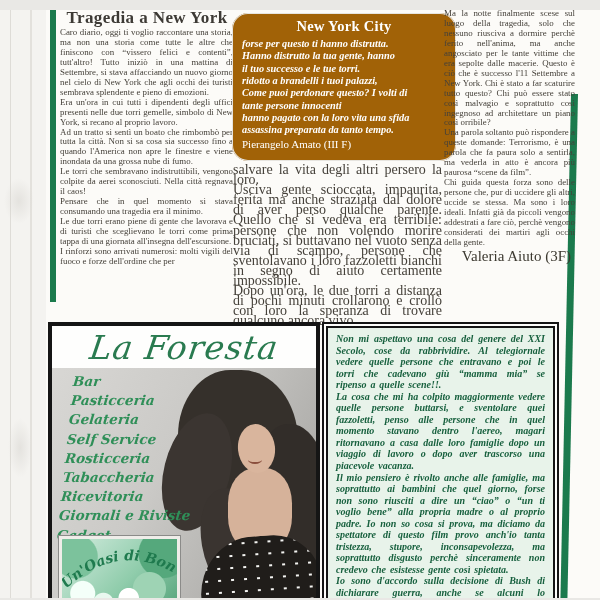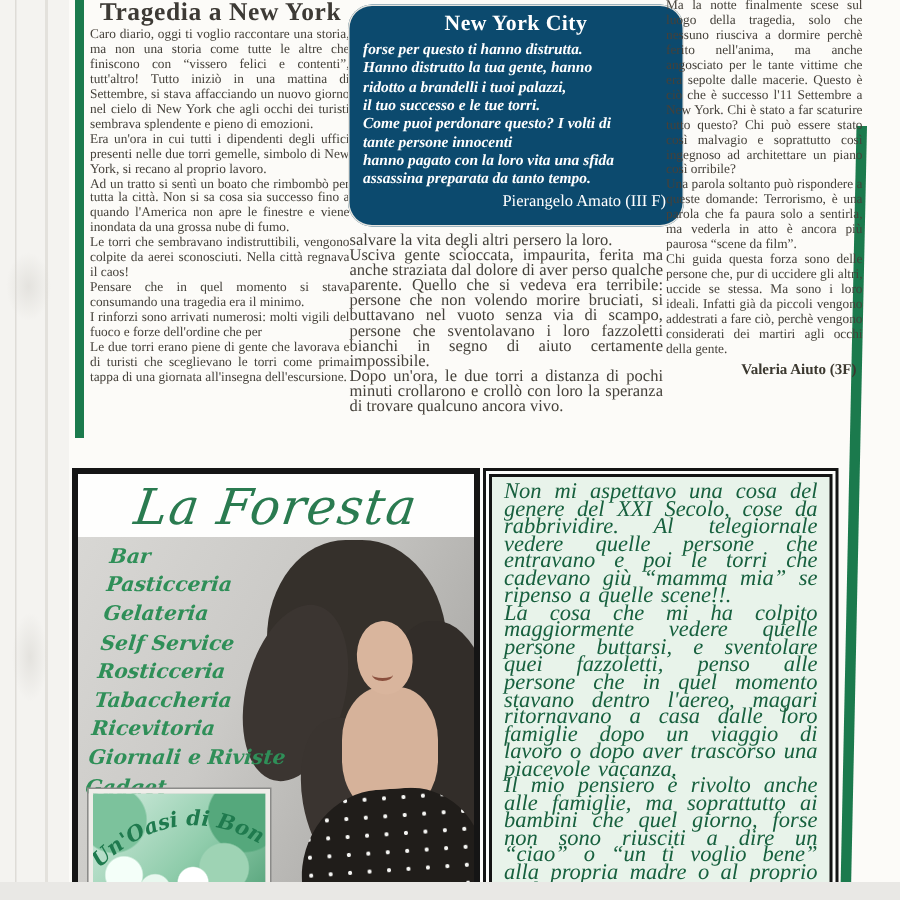--- a/index.html
+++ b/index.html
@@ -1,50 +1,50 @@
 <!DOCTYPE html>
 <html><head>
 <meta charset="utf-8">
 <style>
   * { margin:0; padding:0; box-sizing:border-box; }
   html,body { background:#e9e8e5; }
   #page {
-    position:relative; width:600px; height:588px; margin:0 auto;
+    position:relative; width:600px; height:588px; margin:10px auto;
     background:#fcfbf8; overflow:hidden;
     font-family:"Liberation Serif", serif; color:#45413a;
   }
   .abs { position:absolute; }
 
   
   .scan-left { left:0; top:0; width:46px; height:600px; background:#f4f3f0; }
   .scan-line { top:0; height:600px; background:#dedcd7; }
   .smudge { border-radius:50%; background:radial-gradient(#d7d5d0, transparent 70%); opacity:.55; }
 
   
   .bar { background:#1b7a4d; }
   .bar-left  { left:50px; top:0; width:6px; height:292px; }
   .bar-right { left:571px; top:84px; width:7px; height:520px; transform:rotate(1.2deg); transform-origin:top center; }
 
   
   .title { left:58px; top:-2px; width:178px; text-align:center; font-size:17px; color:#3d3a35; letter-spacing:.4px; white-space:nowrap; }
   .bodycol p { margin:0; text-align:justify; }
   .col-left  { left:60px;  top:18px;  width:173px; font-size:8.9px; line-height:9.95px; }
-  .col-mid   { left:233px; top:155px; width:209px; font-size:11px; line-height:10.1px; }
+  .col-mid   { left:233px; top:155px; width:209px; font-size:14px; line-height:10.1px; }
   .col-right { left:444px; top:-1px;  width:131px; font-size:8.9px; line-height:9.95px; }
-  .col-author { font-weight:bold; text-align:right; font-size:10px; margin-top:4px; padding-right:4px; color:#3b382f; }
+  .col-author { font-weight:normal; text-align:right; font-size:15px; margin-top:4px; padding-right:4px; color:#3b382f; }
 
   
   .poem-box {
     left:232px; top:3px; width:224px; height:148px;
-    background:#0c4a6e; border-radius:16px; color:#ffffff; padding:5px 10px 0 10px;
+    background:#a16207; border-radius:16px; color:#ffffff; padding:5px 10px 0 10px;
     box-shadow:0 0 0 1px #e7e5e0 inset;
   }
   .poem-title { text-align:center; font-weight:bold; font-size:14.5px; margin-bottom:3px; letter-spacing:.3px; }
   .poem-line  { font-style:italic; font-weight:bold; font-size:10.3px; line-height:12.35px; white-space:nowrap; }
-  .poem-author { text-align:right; font-size:11px; margin-top:1px; padding-right:2px;font-family:Liberation Serif, serif; }
+  .poem-author { text-align:left; font-size:11px; margin-top:1px; padding-right:2px;font-family:Liberation Serif, serif; }
 
   
   .ad-box { left:48px; top:312px; width:272px; height:300px; border:4px solid #151515; background:#fff; }
   .ad-titleband { height:42px; display:flex; align-items:center; justify-content:center; background:#fefefd; }
   .ad-title { font-family:"DejaVu Serif", serif; font-style:italic; font-size:33px; color:#2a7b50; transform:skewX(-8deg); letter-spacing:1px; }
   .ad-photo { position:relative; width:264px; height:250px; overflow:hidden;
     background:linear-gradient(118deg,#d8d7d4 0%,#cbcac7 40%,#b3b2af 72%,#9f9e9b 100%); }
   .services { position:absolute; left:13px; top:4px; z-index:5;
     font-family:"DejaVu Serif", serif; font-style:italic; font-weight:bold;
     font-size:13.5px; line-height:19.2px; color:#2f8f58; transform:skewX(-6deg); }
@@ -70,21 +70,21 @@
       radial-gradient(circle at 58% 74%, #ffffff 0 11%, transparent 12%),
       radial-gradient(circle at 76% 62%, #9ed3b4 0 16%, transparent 17%),
       radial-gradient(circle at 12% 22%, #7cc29c 0 18%, transparent 19%),
       radial-gradient(circle at 88% 18%, #55a87c 0 20%, transparent 21%),
       linear-gradient(135deg,#d4ecdf 0%,#8fccab 55%,#4f9e74 100%); }
   .inset svg { position:absolute; left:0; top:0; }
 
   
   .refl-outer { left:322px; top:312px; width:237px; height:300px; border:2px solid #141414; background:#fdfdfb; padding:2px; }
   .refl-inner { border:2px solid #141414; background:#e8f3ea; width:100%; height:100%; padding:5px 8px 0 8px; overflow:hidden; }
-  .refl-inner p { margin:0; font-weight:normal; font-style:italic; font-size:15px; line-height:11.55px;
+  .refl-inner p { margin:0; font-weight:bold; font-style:italic; font-size:10px; line-height:11.55px;
     color:#17603e; text-align:justify; word-spacing:1.4px; }
 </style>
 </head>
 <body>
 
 <div id="page">
 
   <div class="abs scan-left"></div>
   <div class="abs scan-line" style="left:10px;width:1px;"></div>
   <div class="abs scan-line" style="left:30px;width:2px;opacity:.8;"></div>
@@ -95,30 +95,30 @@
   <div class="abs bar bar-right"></div>
 
   <h1 class="abs title">Tragedia a New York</h1>
 
   <div class="abs bodycol col-left">
     <p>Caro diario, oggi ti voglio raccontare una storia, ma non una storia come tutte le altre che finiscono con “vissero felici e contenti”, tutt'altro! Tutto iniziò in una mattina di Settembre, si stava affacciando un nuovo giorno nel cielo di New York che agli occhi dei turisti sembrava splendente e pieno di emozioni.</p>
     <p>Era un'ora in cui tutti i dipendenti degli uffici presenti nelle due torri gemelle, simbolo di New York, si recano al proprio lavoro.</p>
     <p>Ad un tratto si sentì un boato che rimbombò per tutta la città. Non si sa cosa sia successo fino a quando l'America non apre le finestre e viene inondata da una grossa nube di fumo.</p>
     <p>Le torri che sembravano indistruttibili, vengono colpite da aerei sconosciuti. Nella città regnava il caos!</p>
     <p>Pensare che in quel momento si stava consumando una tragedia era il minimo.</p>
+    <p>Le due torri erano piene di gente che lavorava e di turisti che sceglievano le torri come prima tappa di una giornata all'insegna dell'escursione.</p>
     <p>I rinforzi sono arrivati numerosi: molti vigili del fuoco e forze dell'ordine che per</p>
-    <p>Le due torri erano piene di gente che lavorava e di turisti che sceglievano le torri come prima tappa di una giornata all'insegna dell'escursione.</p>
   </div>
 
   <div class="abs poem-box">
     <div class="poem-title">New York City</div>
     <div class="poem-line">forse per questo ti hanno distrutta.</div>
     <div class="poem-line">Hanno distrutto la tua gente, hanno</div>
+    <div class="poem-line">il tuo successo e le tue torri.</div>
     <div class="poem-line">ridotto a brandelli i tuoi palazzi,</div>
-    <div class="poem-line">il tuo successo e le tue torri.</div>
     <div class="poem-line">Come puoi perdonare questo? I volti di</div>
     <div class="poem-line">tante persone innocenti</div>
     <div class="poem-line">hanno pagato con la loro vita una sfida</div>
     <div class="poem-line">assassina preparata da tanto tempo.</div>
     <div class="poem-author">Pierangelo Amato (III F)</div>
   </div>
 
   <div class="abs bodycol col-mid">
     <p>salvare la vita degli altri persero la loro.</p>
     <p>Usciva gente scioccata, impaurita, ferita ma anche straziata dal dolore di aver perso qualche parente. Quello che si vedeva era terribile: persone che non volendo morire bruciati, si buttavano nel vuoto senza via di scampo, persone che sventolavano i loro fazzoletti bianchi in segno di aiuto certamente impossibile.</p>

